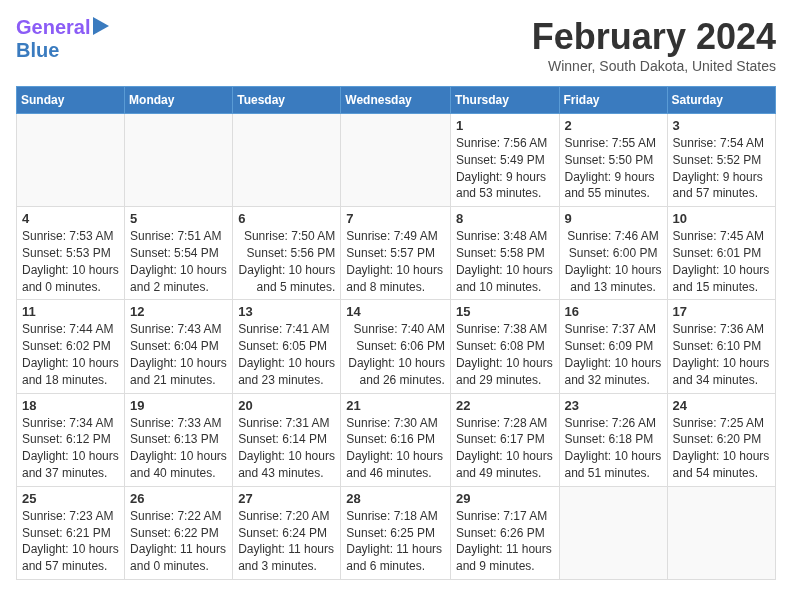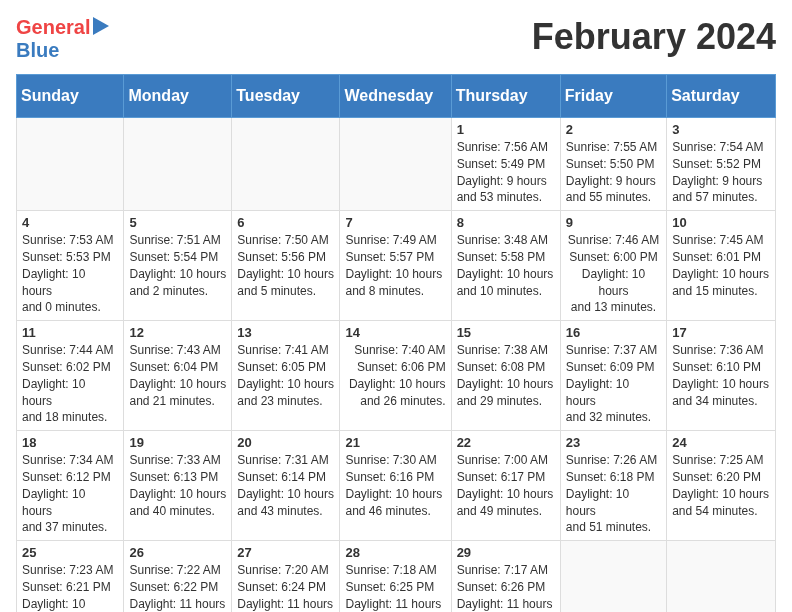--- a/index.html
+++ b/index.html
@@ -17,21 +17,21 @@
       margin-bottom: 12px;
     }
     .logo {
       display: flex;
       flex-direction: column;
       align-items: flex-start;
     }
     .logo-general {
       font-size: 20px;
       font-weight: bold;
-      color: #ef4444;
+      color: #8b5cf6;
     }
     .logo-blue {
       font-size: 20px;
       font-weight: bold;
       color: #3a7bbf;
     }
     .title-area {
       text-align: right;
     }
     .title-month {
@@ -46,23 +46,23 @@
     .calendar {
       width: 100%;
       border-collapse: collapse;
       font-size: 11px;
     }
     .calendar thead tr {
       background-color: #3a7bbf;
     }
     .calendar thead th {
       color: #fff;
-      padding: 12px 4px;
+      padding: 6px 4px;
       text-align: left;
-      font-size: 16px;
+      font-size: 12px;
       font-weight: bold;
       border: 1px solid #5a9bd5;
     }
     .calendar tbody tr {
       border-bottom: 1px solid #ddd;
     }
     .calendar tbody td {
       vertical-align: top;
       padding: 4px 5px;
       border: 1px solid #ddd;
@@ -103,20 +103,21 @@
       <span class="logo-triangle">
         <svg width="16" height="18" viewBox="0 0 16 18">
           <polygon points="0,18 16,9 0,0" fill="#3a7bbf"></polygon>
         </svg>
       </span>
     </div>
     <span class="logo-blue">Blue</span>
   </div>
   <div class="title-area">
     <div class="title-month">February 2024</div>
+    <div class="title-location">Winner, South Dakota, United States</div>
   </div>
 </div>
 
 <table class="calendar">
   <thead>
     <tr>
     <th>Sunday</th>
         <th>Monday</th>
         <th>Tuesday</th>
         <th>Wednesday</th>
@@ -163,21 +164,21 @@
         </td>
         <td>
           <span class="day-num">5</span>
           <div class="day-info" style="white-space: pre-line;">Sunrise: 7:51 AM
 Sunset: 5:54 PM
 Daylight: 10 hours
 and 2 minutes.</div>
         </td>
         <td>
           <span class="day-num">6</span>
-          <div class="day-info" style="white-space: pre-line;">Sunrise: 7:50 AM
+          <div class="day-info" style="white-space: pre-line; text-align: right;">Sunrise: 7:50 AM
 Sunset: 5:56 PM
 Daylight: 10 hours
 and 5 minutes.</div>
         </td>
         <td>
           <span class="day-num">7</span>
           <div class="day-info" style="white-space: pre-line;">Sunrise: 7:49 AM
 Sunset: 5:57 PM
 Daylight: 10 hours
 and 8 minutes.</div>
@@ -279,21 +280,21 @@
         </td>
         <td>
           <span class="day-num">21</span>
           <div class="day-info" style="white-space: pre-line;">Sunrise: 7:30 AM
 Sunset: 6:16 PM
 Daylight: 10 hours
 and 46 minutes.</div>
         </td>
         <td>
           <span class="day-num">22</span>
-          <div class="day-info" style="white-space: pre-line;">Sunrise: 7:00 AM
+          <div class="day-info" style="white-space: pre-line;">Sunrise: 7:28 AM
 Sunset: 6:17 PM
 Daylight: 10 hours
 and 49 minutes.</div>
         </td>
         <td>
           <span class="day-num">23</span>
           <div class="day-info" style="white-space: pre-line;">Sunrise: 7:26 AM
 Sunset: 6:18 PM
 Daylight: 10 hours
 and 51 minutes.</div>

